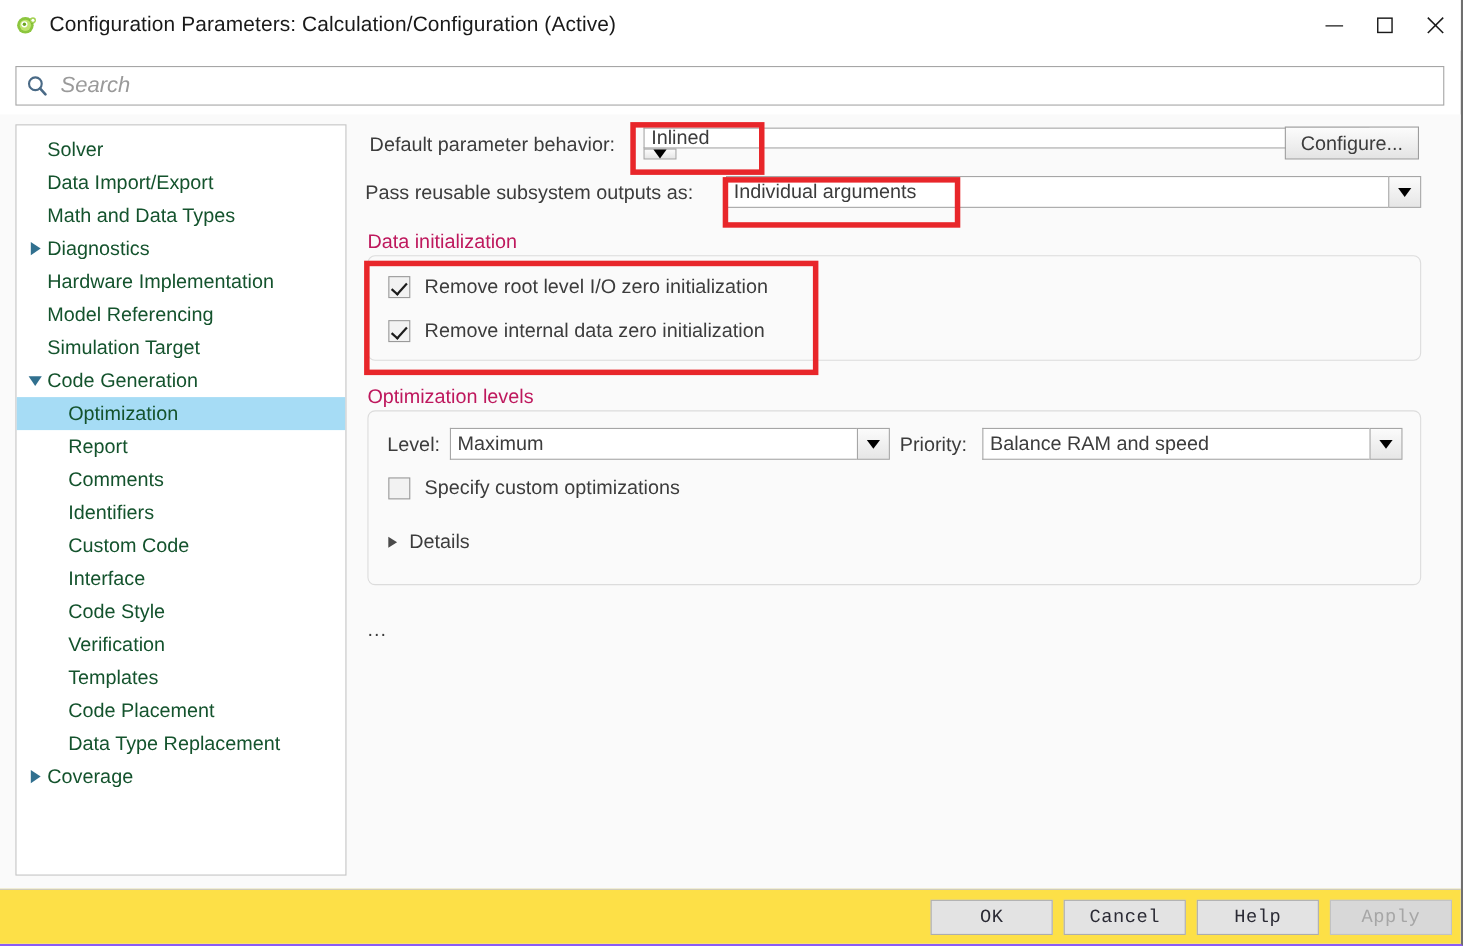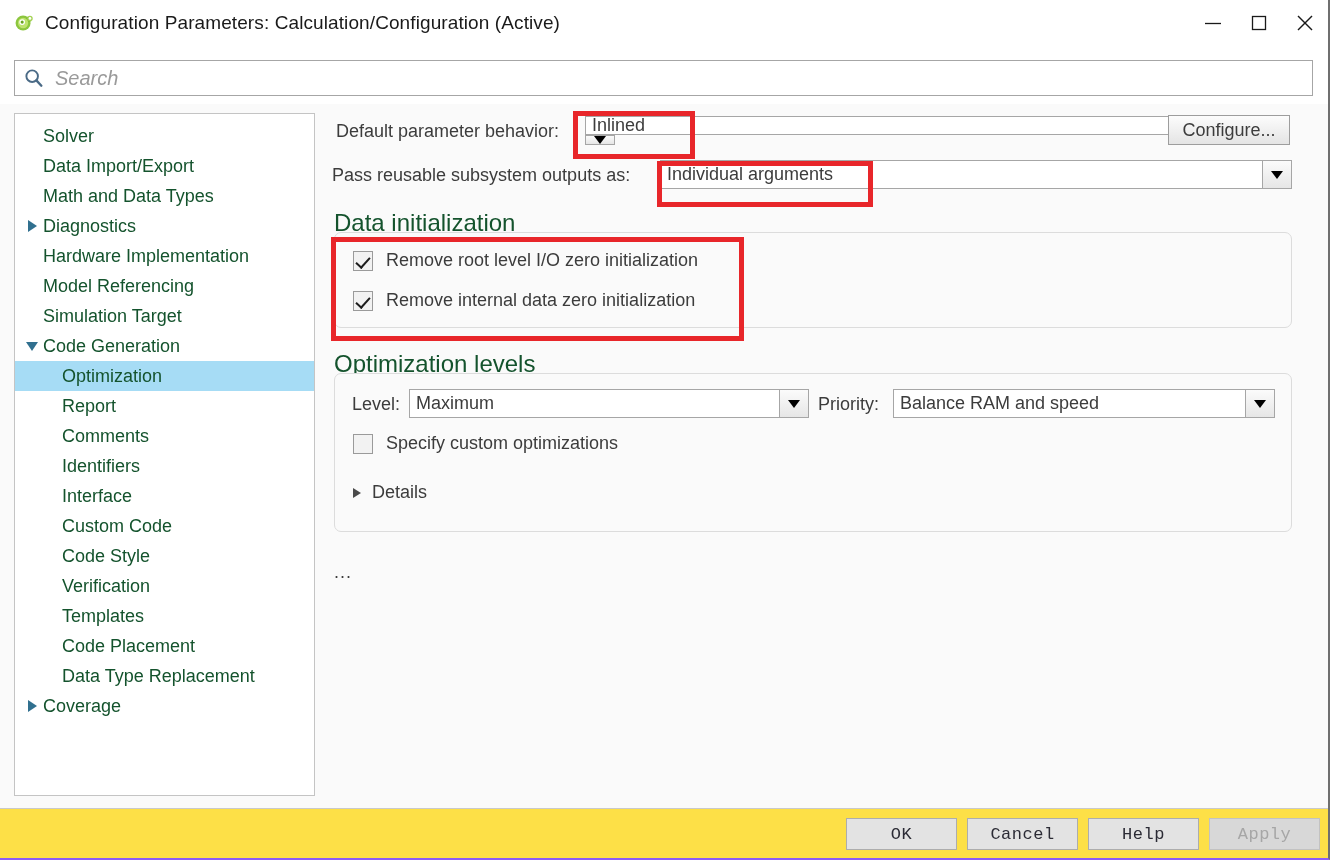--- a/index.html
+++ b/index.html
@@ -220,22 +220,22 @@
     color: #3c3c3c;
     box-sizing: border-box;
     cursor: default;
     display: flex; align-items: center; justify-content: center;
     white-space: nowrap;
   }
 
   
   .group-title {
     position: absolute;
-    font-size: 24px;
-    color: #14532d;
+    font-size: 18px;
+    color: #be185d;
     white-space: nowrap;
   }
   .groupbox {
     position: absolute;
     border: 1px solid #dcdcdc;
     border-radius: 7px;
     background: #fafafa;
     box-sizing: border-box;
   }
 
@@ -419,24 +419,24 @@
           <div class="tree-item lvl1">
             <span>Report</span>
           </div>
           <div class="tree-item lvl1">
             <span>Comments</span>
           </div>
           <div class="tree-item lvl1">
             <span>Identifiers</span>
           </div>
           <div class="tree-item lvl1">
+            <span>Custom Code</span>
+          </div>
+          <div class="tree-item lvl1">
             <span>Interface</span>
-          </div>
-          <div class="tree-item lvl1">
-            <span>Custom Code</span>
           </div>
           <div class="tree-item lvl1">
             <span>Code Style</span>
           </div>
           <div class="tree-item lvl1">
             <span>Verification</span>
           </div>
           <div class="tree-item lvl1">
             <span>Templates</span>
           </div>

